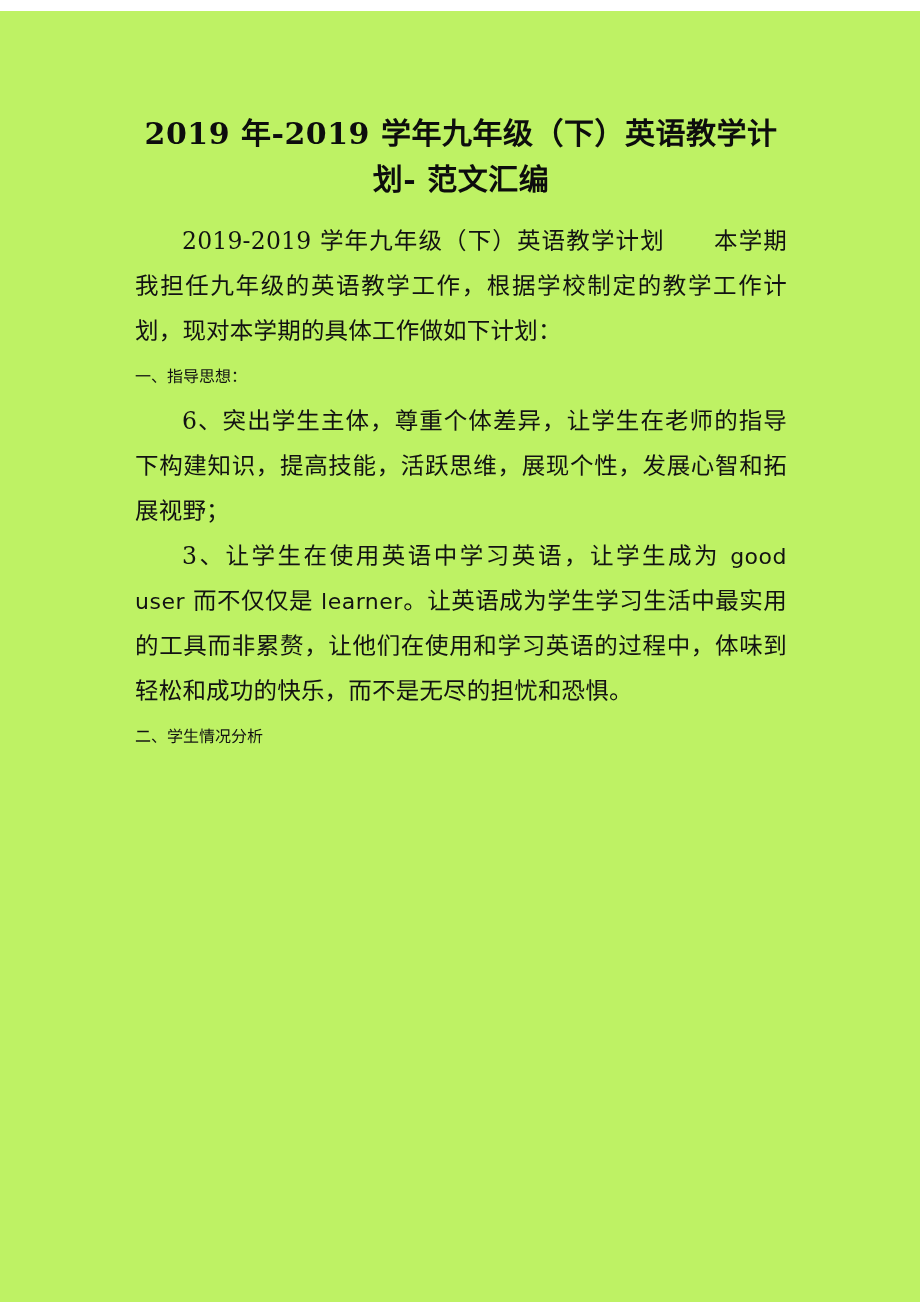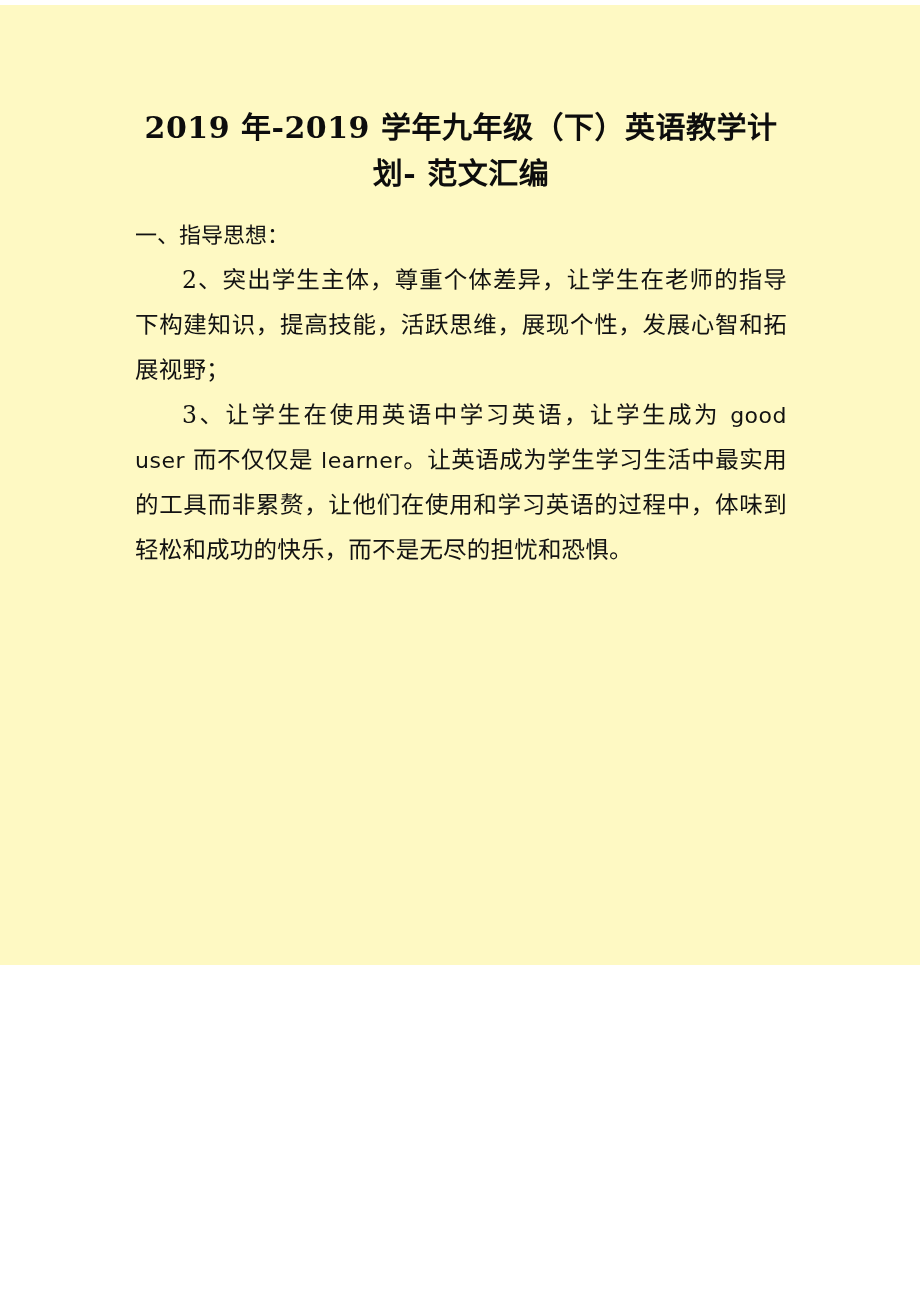--- a/index.html
+++ b/index.html
@@ -5,23 +5,23 @@
 <style>
   html, body {
     margin: 0;
     padding: 0;
     background: #ffffff;
   }
 
   .page {
     position: relative;
     width: 920px;
-    height: 960px;
-    margin: 5px auto;
-    background: #fef9c3;
+    height: 1292px;
+    margin: 11px auto;
+    background: #bef264;
     overflow: hidden;
     box-sizing: border-box;
   }
 
   .content {
     position: absolute;
     left: 135px;
     top: 100px;
     width: 652px;
     color: #111111;
@@ -47,21 +47,21 @@
     color: #121212;
     margin: 0;
     letter-spacing: 0.2px;
   }
 
   .indent2 { text-indent: 2em; }
   .indent1 { text-indent: 1.1em; }
 
   .heading-line {
     font-family: "DejaVu Serif", "Liberation Serif", serif;
-    font-size: 22px;
+    font-size: 16px;
     line-height: 45px;
     text-indent: 0;
     margin: 0;
     color: #121212;
   }
 
   .latin {
     font-family: "DejaVu Sans", "Liberation Sans", sans-serif;
     font-size: 22px;
     letter-spacing: 0.5px;
@@ -71,24 +71,26 @@
 <body>
 
 <div class="page">
   <div class="content">
 
     <h1 class="doc-title">
       <span>2019 年-2019 学年九年级（下）英语教学计划-</span>
       <span>范文汇编</span>
     </h1>
 
+    <p class="body-block indent2">2019-2019 学年九年级（下）英语教学计划　　本学期我担任九年级的英语教学工作，根据学校制定的教学工作计划，现对本学期的具体工作做如下计划：</p>
 
     <p class="heading-line">一、指导思想：</p>
 
 
-    <p class="body-block indent2">2、突出学生主体，尊重个体差异，让学生在老师的指导下构建知识，提高技能，活跃思维，展现个性，发展心智和拓展视野；</p>
+    <p class="body-block indent2">6、突出学生主体，尊重个体差异，让学生在老师的指导下构建知识，提高技能，活跃思维，展现个性，发展心智和拓展视野；</p>
 
     <p class="body-block indent2"><span>3、让学生在使用英语中学习英语，让学生成为 </span><span class="latin">good user</span><span> 而不仅仅是 </span><span class="latin">learner</span><span>。让英语成为学生学习生活中最实用的工具而非累赘，让他们在使用和学习英语的过程中，体味到轻松和成功的快乐，而不是无尽的担忧和恐惧。</span></p>
 
+    <p class="heading-line">二、学生情况分析</p>
 
 
   </div>
 </div>
 
 </body></html>

